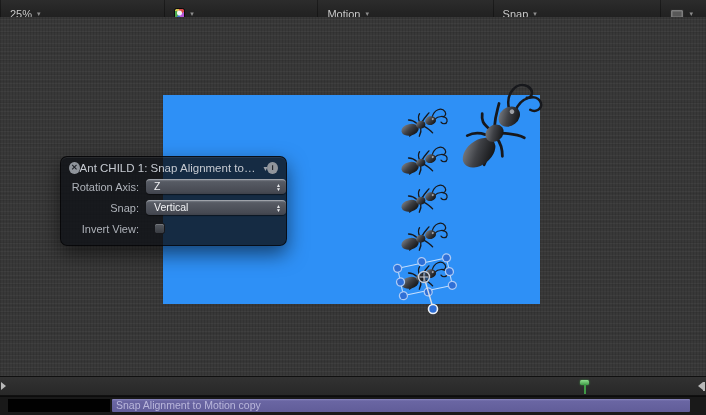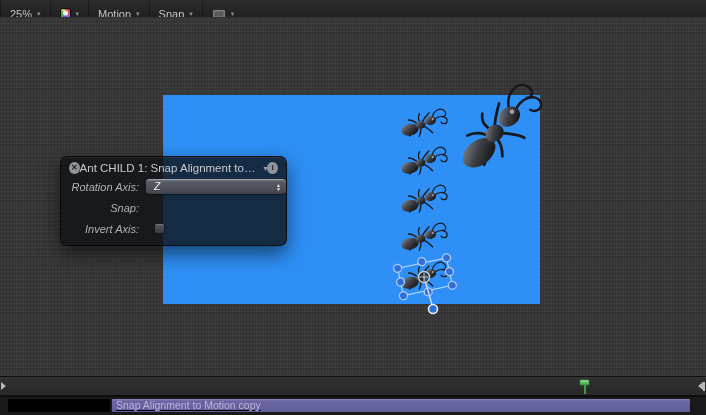--- a/index.html
+++ b/index.html
@@ -2,21 +2,21 @@
 <html><head>
 <meta charset="utf-8">
 <style>
   html,body{margin:0;padding:0;background:#000;}
   *{box-sizing:border-box;font-family:"Liberation Sans",sans-serif;}
   #app{position:relative;width:706px;height:415px;background:#0c0c0c;overflow:hidden;}
 
   
   .toolbar{position:absolute;left:0;top:0;width:706px;height:28px;
     background:linear-gradient(#2c2c2c,#1a1a1a);border-bottom:1px solid #050505;
-    display:flex;justify-content:flex-start;align-items:center;padding-right:4px;}
+    display:flex;justify-content:space-between;align-items:center;padding-right:4px;}
   .tb-group{display:flex;align-items:center;gap:5px;padding:0 9px;height:100%;
     border-left:1px solid rgba(0,0,0,.35);color:#c9c9c9;font-size:11px;cursor:default;}
   .caret{color:#8d8d8d;font-size:7px;line-height:1;}
   .swatch{width:11px;height:11px;border-radius:2.5px;border:1px solid #0a0a0a;
     background:
       radial-gradient(circle at 50% 45%, #f4f4f4 0 2px, transparent 3px),
       conic-gradient(#d94a4a 0 20%, #b455d8 20% 45%, #3f6fd0 45% 60%, #4aa94d 60% 85%, #d3c44e 85% 100%);}
   .layout-icon{width:14px;height:10px;border-radius:2px;background:#585858;
     border:1px solid #2a2a2a;box-shadow:inset 0 0 0 1.5px #7d7d7d;}
 
@@ -33,21 +33,21 @@
   .hud{position:absolute;left:60px;top:139px;width:227px;height:90px;
     background:rgba(15,17,23,.80);border:1px solid rgba(0,0,0,.65);border-radius:7px;
     box-shadow:0 8px 20px rgba(0,0,0,.55), inset 0 1px 0 rgba(255,255,255,.07);
     color:#c6cad1;}
   .hud-header{display:flex;align-items:center;height:22px;padding:0 8px;}
   .hud-title-wrap{flex:1;display:flex;justify-content:center;align-items:center;gap:8px;}
   .hud-title{font-size:11.5px;color:#c6cad1;white-space:nowrap;}
   .round-icon{width:12px;height:12px;border-radius:50%;background:#90959c;color:#1d2026;
     font-size:8px;font-weight:bold;display:flex;align-items:center;justify-content:center;line-height:1;}
   .hud-caret{color:#9aa0a8;font-size:8px;}
-  .hud-row{display:flex;align-items:center;margin:0 0 6px 8px;height:15px;font-style:italic;}
+  .hud-row{display:flex;align-items:center;margin:0 0 6px 8px;height:15px;}
   .hud-row:first-of-type{margin-top:3px;}
   .hud-label{width:77px;text-align:right;font-size:11px;color:#aeb2b9;padding-right:7px;white-space:nowrap;}
   .popup{flex:1;height:15px;border-radius:4px;position:relative;
     background:linear-gradient(#878c95,#575b64 18%,#474a53 85%,#3e414a);
     box-shadow:inset 0 1px 0 rgba(255,255,255,.25), 0 1px 1px rgba(0,0,0,.5);
     display:flex;align-items:center;padding:0 16px 0 8px;cursor:default;}
   .popup-value{font-size:10.5px;color:#f2f3f5;line-height:1;}
   .stepper{position:absolute;right:5px;top:0;height:100%;display:flex;flex-direction:column;
     justify-content:center;align-items:center;gap:0;}
   .stepper span{font-size:5px;line-height:4px;color:#e8e9ec;}
@@ -183,41 +183,48 @@
           <span class="popup-value">Z</span>
           <span class="stepper">
             <span>▲</span>
               <span>▼</span>
           </span>
         </span>
       </div>
 
       <div class="hud-row">
         <span class="hud-label">Snap:</span>
+        <span class="popup">
+          <span class="popup-value">Vertical</span>
+          <span class="stepper">
+            <span>▲</span>
+              <span>▼</span>
+          </span>
+        </span>
       </div>
 
       <div class="hud-row">
-        <span class="hud-label">Invert Axis:</span>
+        <span class="hud-label">Invert View:</span>
         <span class="checkbox"></span>
       </div>
     </div>
   </div>
 
   <div class="timeline">
     <span class="tl-end-left"></span>
     <span class="tl-end-right">
       <span class="bar"></span>
         <span class="tri"></span>
     </span>
     <span class="playhead" style="left: 580px;">
       <span class="cap"></span>
       <span class="stem"></span>
     </span>
   </div>
 
   <div class="statusbar">
     <span class="black-block"></span>
-    <span class="behavior-bar" style="background: linear-gradient(rgb(139, 135, 190), rgb(106, 102, 163) 15%, rgb(97, 93, 153)); text-decoration: underline;">
+    <span class="behavior-bar" style="background: linear-gradient(rgb(139, 135, 190), rgb(106, 102, 163) 15%, rgb(97, 93, 153));">
       <span class="behavior-label">Snap Alignment to Motion copy</span>
     </span>
   </div>
 
 </div>
 
 </body></html>

